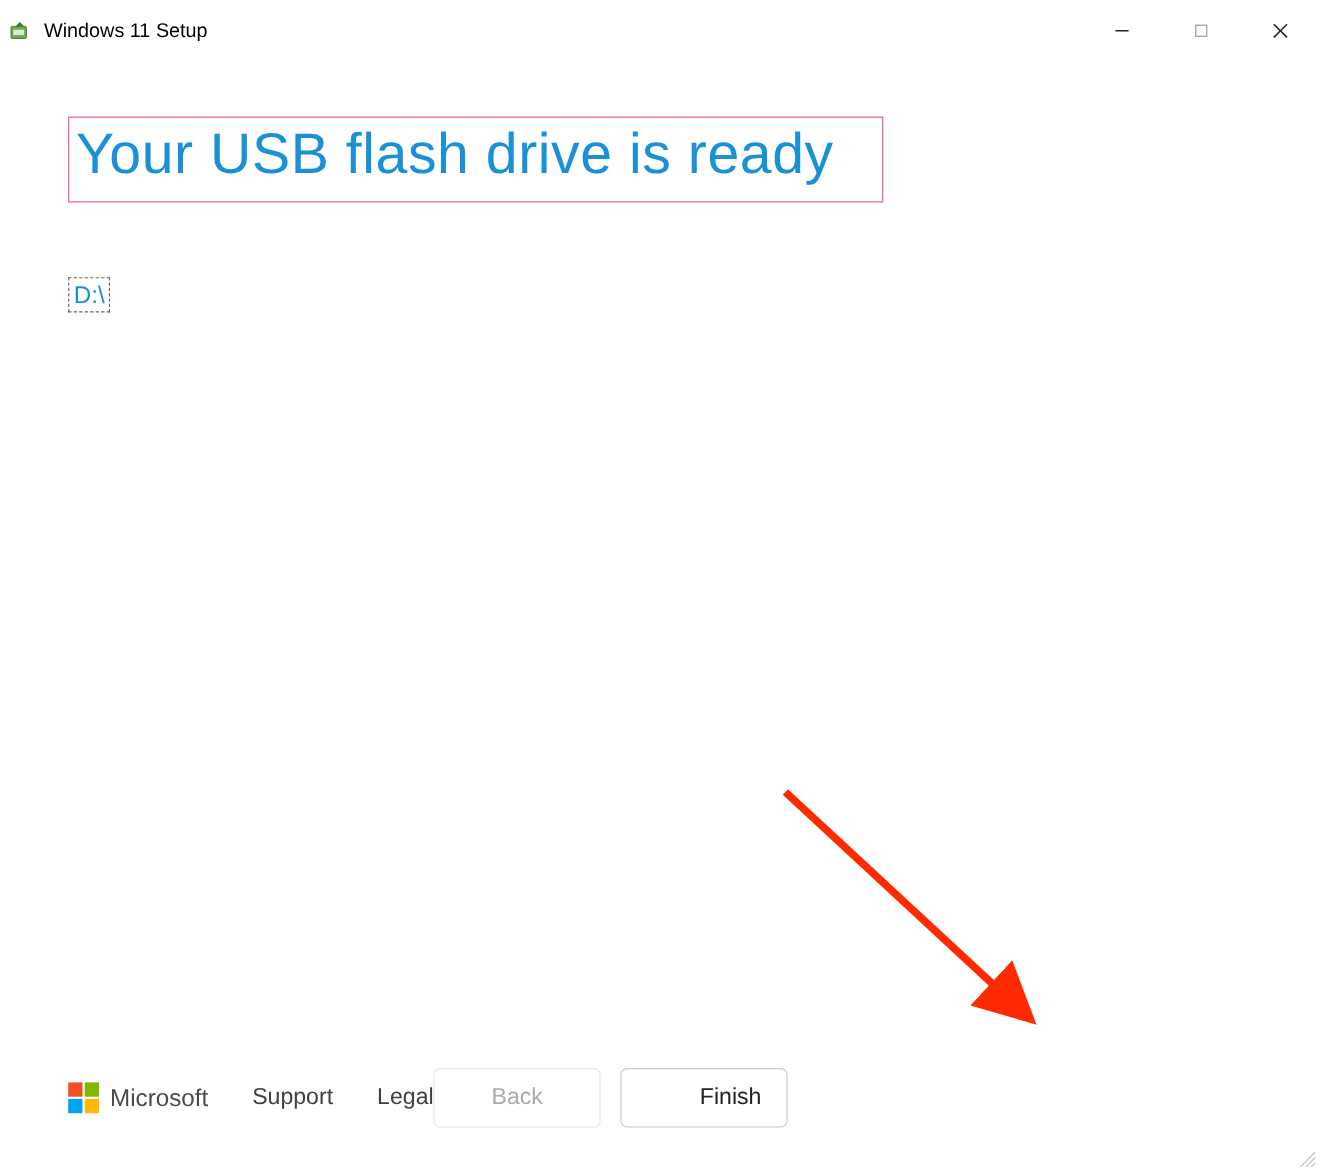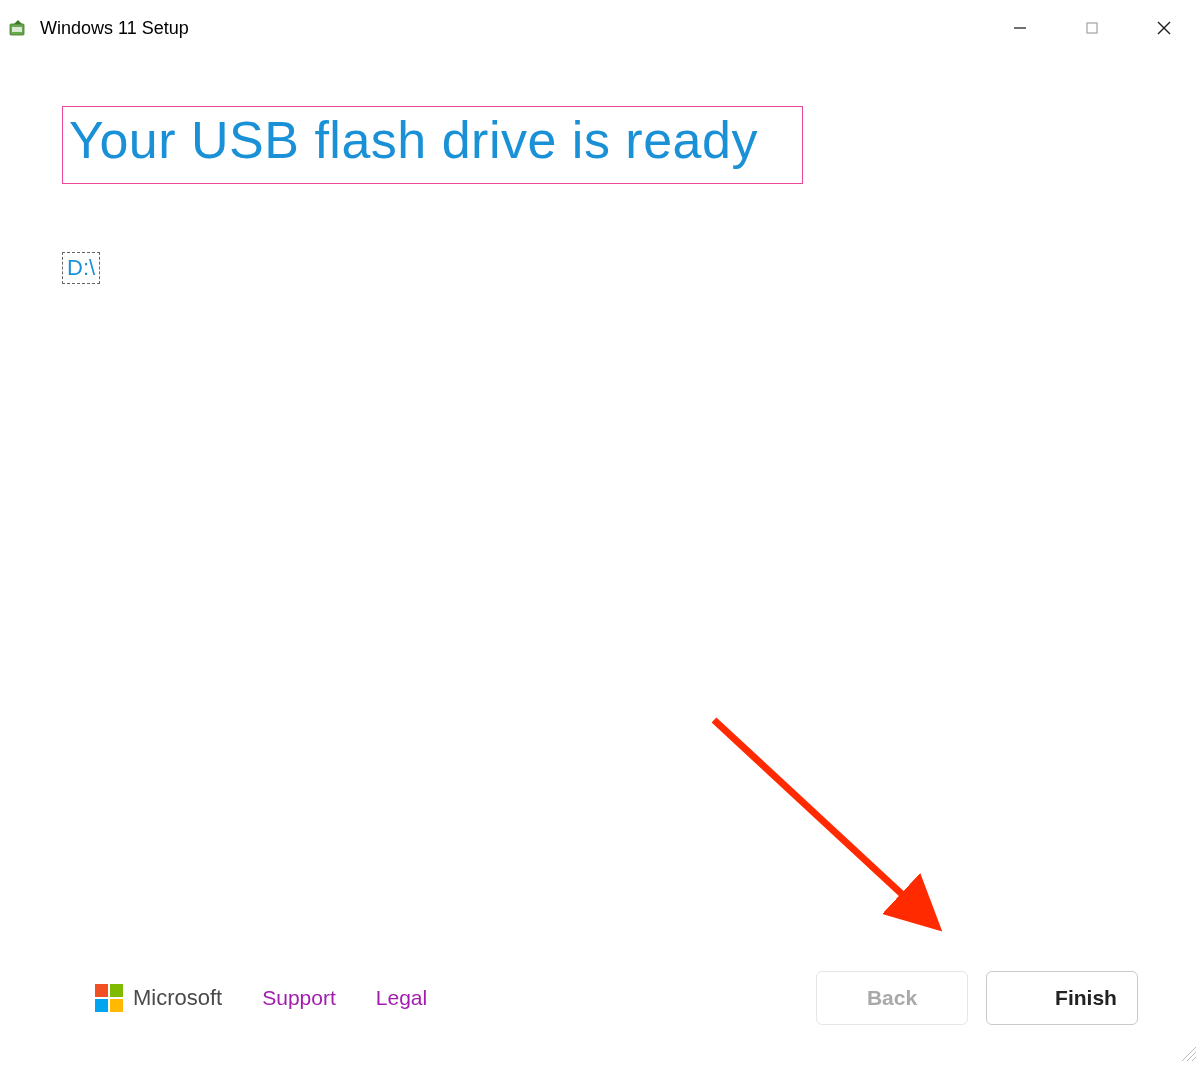--- a/index.html
+++ b/index.html
@@ -96,22 +96,20 @@
       border: 1px dashed #666;
       cursor: pointer;
     }
     .footer {
       position: absolute;
       bottom: 40px;
       left: 62px;
       right: 62px;
       display: flex;
       align-items: center;
-      justify-content: space-between;
-      margin-left: 33px;
     }
     .footer-left {
       display: flex;
       align-items: center;
       gap: 40px;
     }
     .ms-brand {
       display: flex;
       align-items: center;
       gap: 10px;
@@ -128,27 +126,26 @@
     .ms-logo div:nth-child(2){ background:#7fba00; }
     .ms-logo div:nth-child(3){ background:#00a4ef; }
     .ms-logo div:nth-child(4){ background:#ffb900; }
     .ms-text {
       font-size: 22px;
       color: #4a4a4a;
       font-weight: 500;
     }
     .footer-link {
       font-size: 21px;
-      color: #a21caf;
+      color: #404040;
       cursor: pointer;
     }
     .footer-right {
       display: flex;
       gap: 18px;
-      font-weight: bold;
     }
     .btn {
       min-width: 152px;
       height: 54px;
       border: 1px solid #d0d0d0;
       border-radius: 6px;
       background: #ffffff;
       font-size: 21px;
       display: flex;
       align-items: center;

